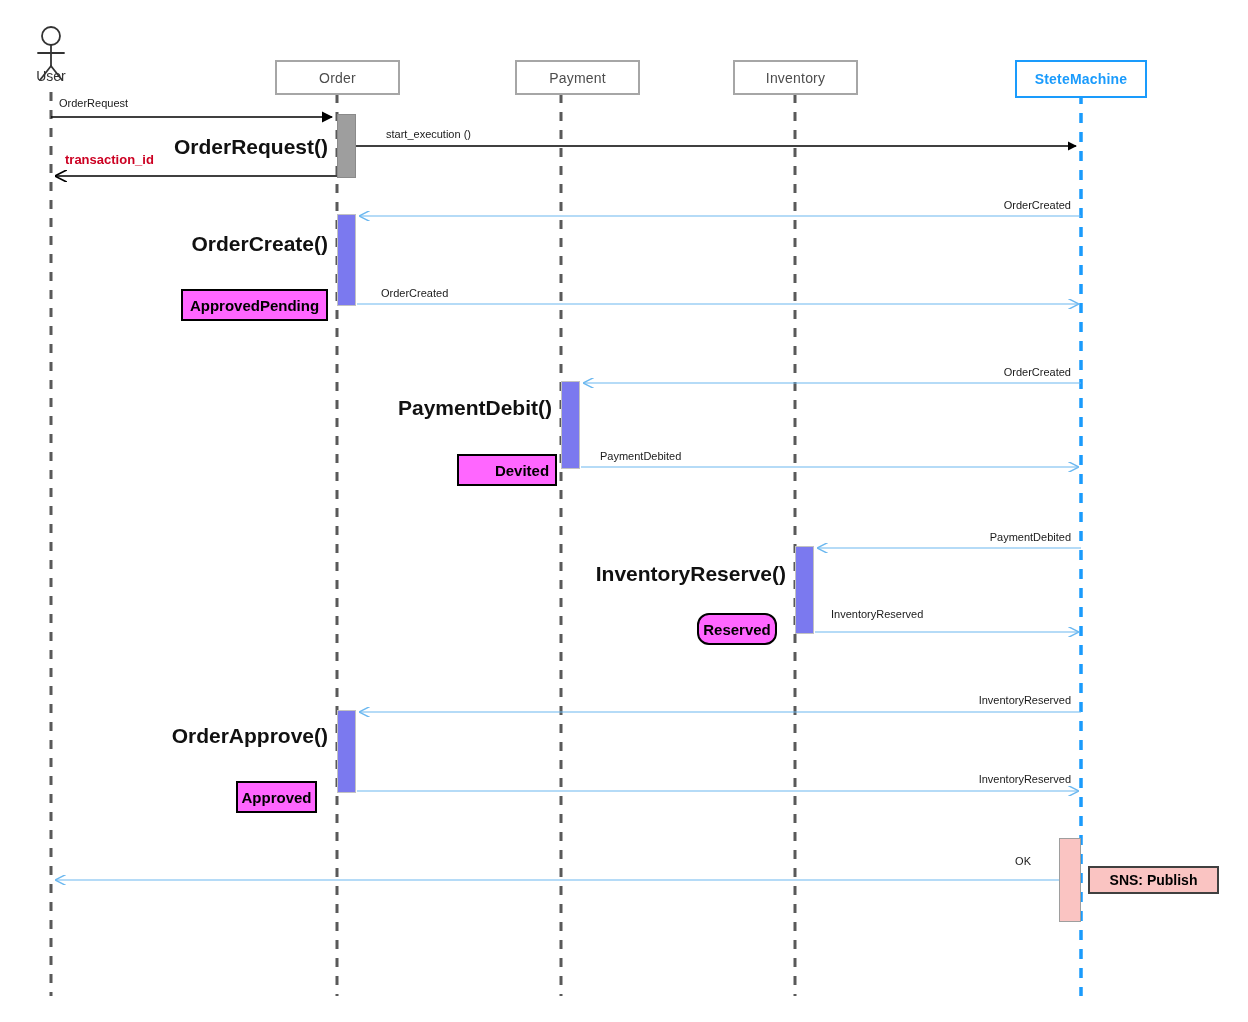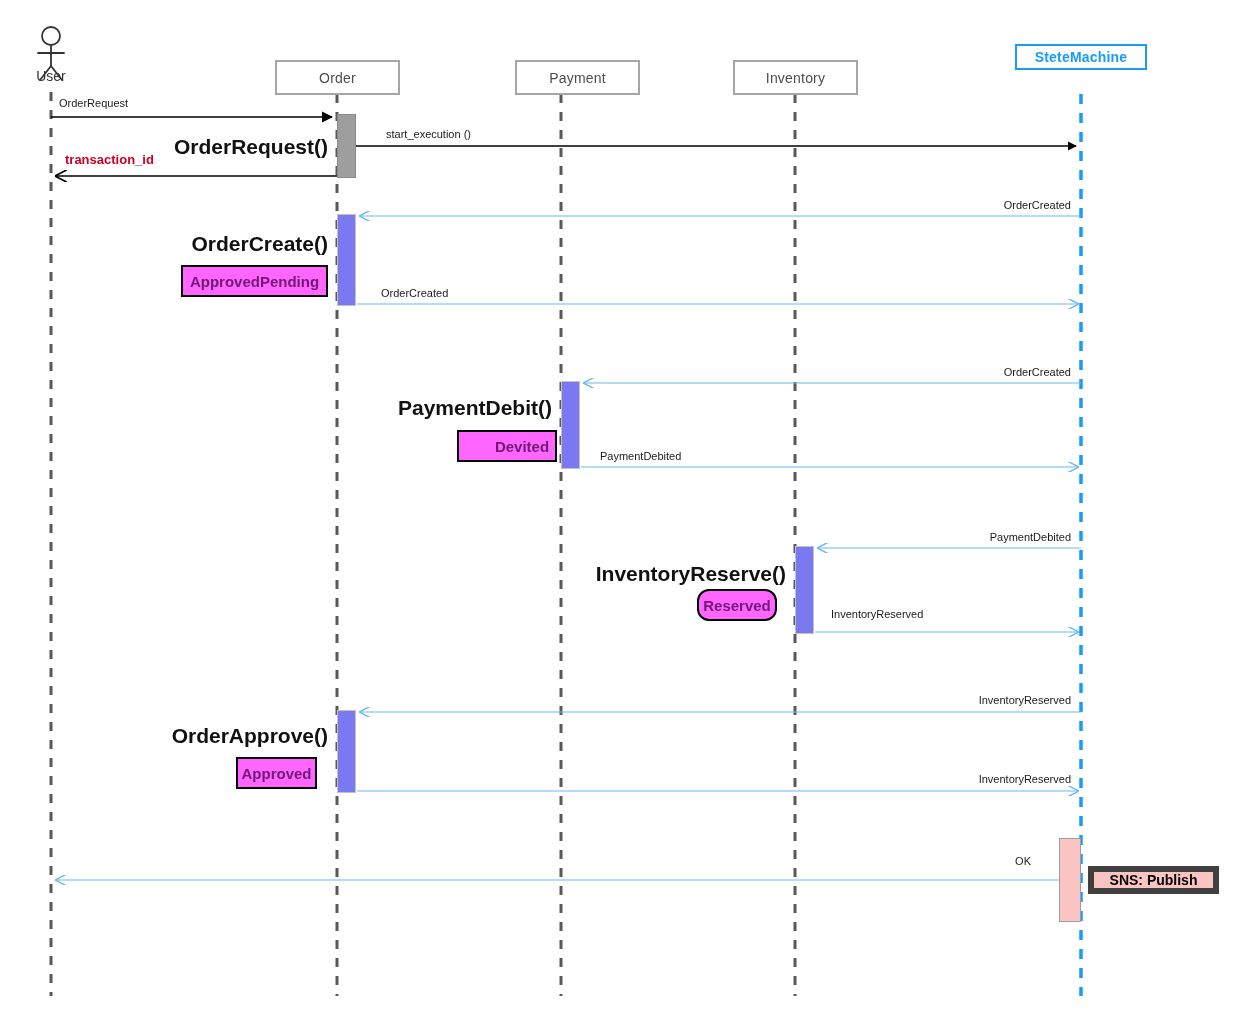--- a/index.html
+++ b/index.html
@@ -69,33 +69,34 @@
     color: #111111;
     text-align: right;
     white-space: nowrap;
   }
   
   .state-box {
     position: absolute;
     box-sizing: border-box;
     border: 2px solid #000000;
     background: #ff66ff;
-    color: #701a75;
+    color: #000000;
     font-size: 15px;
     font-weight: bold;
     display: flex;
     align-items: center;
     justify-content: center;
     white-space: nowrap;
+    margin-top: 24px;
   }
   
   .note-box {
     position: absolute;
     box-sizing: border-box;
-    border: 6px solid #404040;
+    border: 2px solid #404040;
     background: #fac4c2;
     color: #000000;
     font-size: 14px;
     font-weight: bold;
     display: flex;
     align-items: center;
     justify-content: center;
     white-space: nowrap;
   }
   
@@ -180,21 +181,21 @@
   </div>
 
   <div class="participant-box" style="left:499px; top:60px; width:125px; height:35px;margin-left:16px;">
     <span>Payment</span>
   </div>
 
   <div class="participant-box" style="left:733px; top:60px; width:125px; height:35px;">
     <span>Inventory</span>
   </div>
 
-  <div class="participant-box accent" style="left:1015px; top:44px; width:132px; height:26px;align-items:center;">
+  <div class="participant-box accent" style="left:1015px; top:60px; width:132px; height:38px;align-items:center;">
     <span>SteteMachine</span>
   </div>
 
   <div class="actor-label" style="left:21px; top:68px; width:60px;">User</div>
 
   <div class="activation gray" style="left:337px; top:114px; width:19px; height:64px;"></div>
 
   <div class="activation purple" style="left:337px; top:214px; width:19px; height:92px;"></div>
 
   <div class="activation purple" style="left:561px; top:381px; width:19px; height:88px;"></div>

